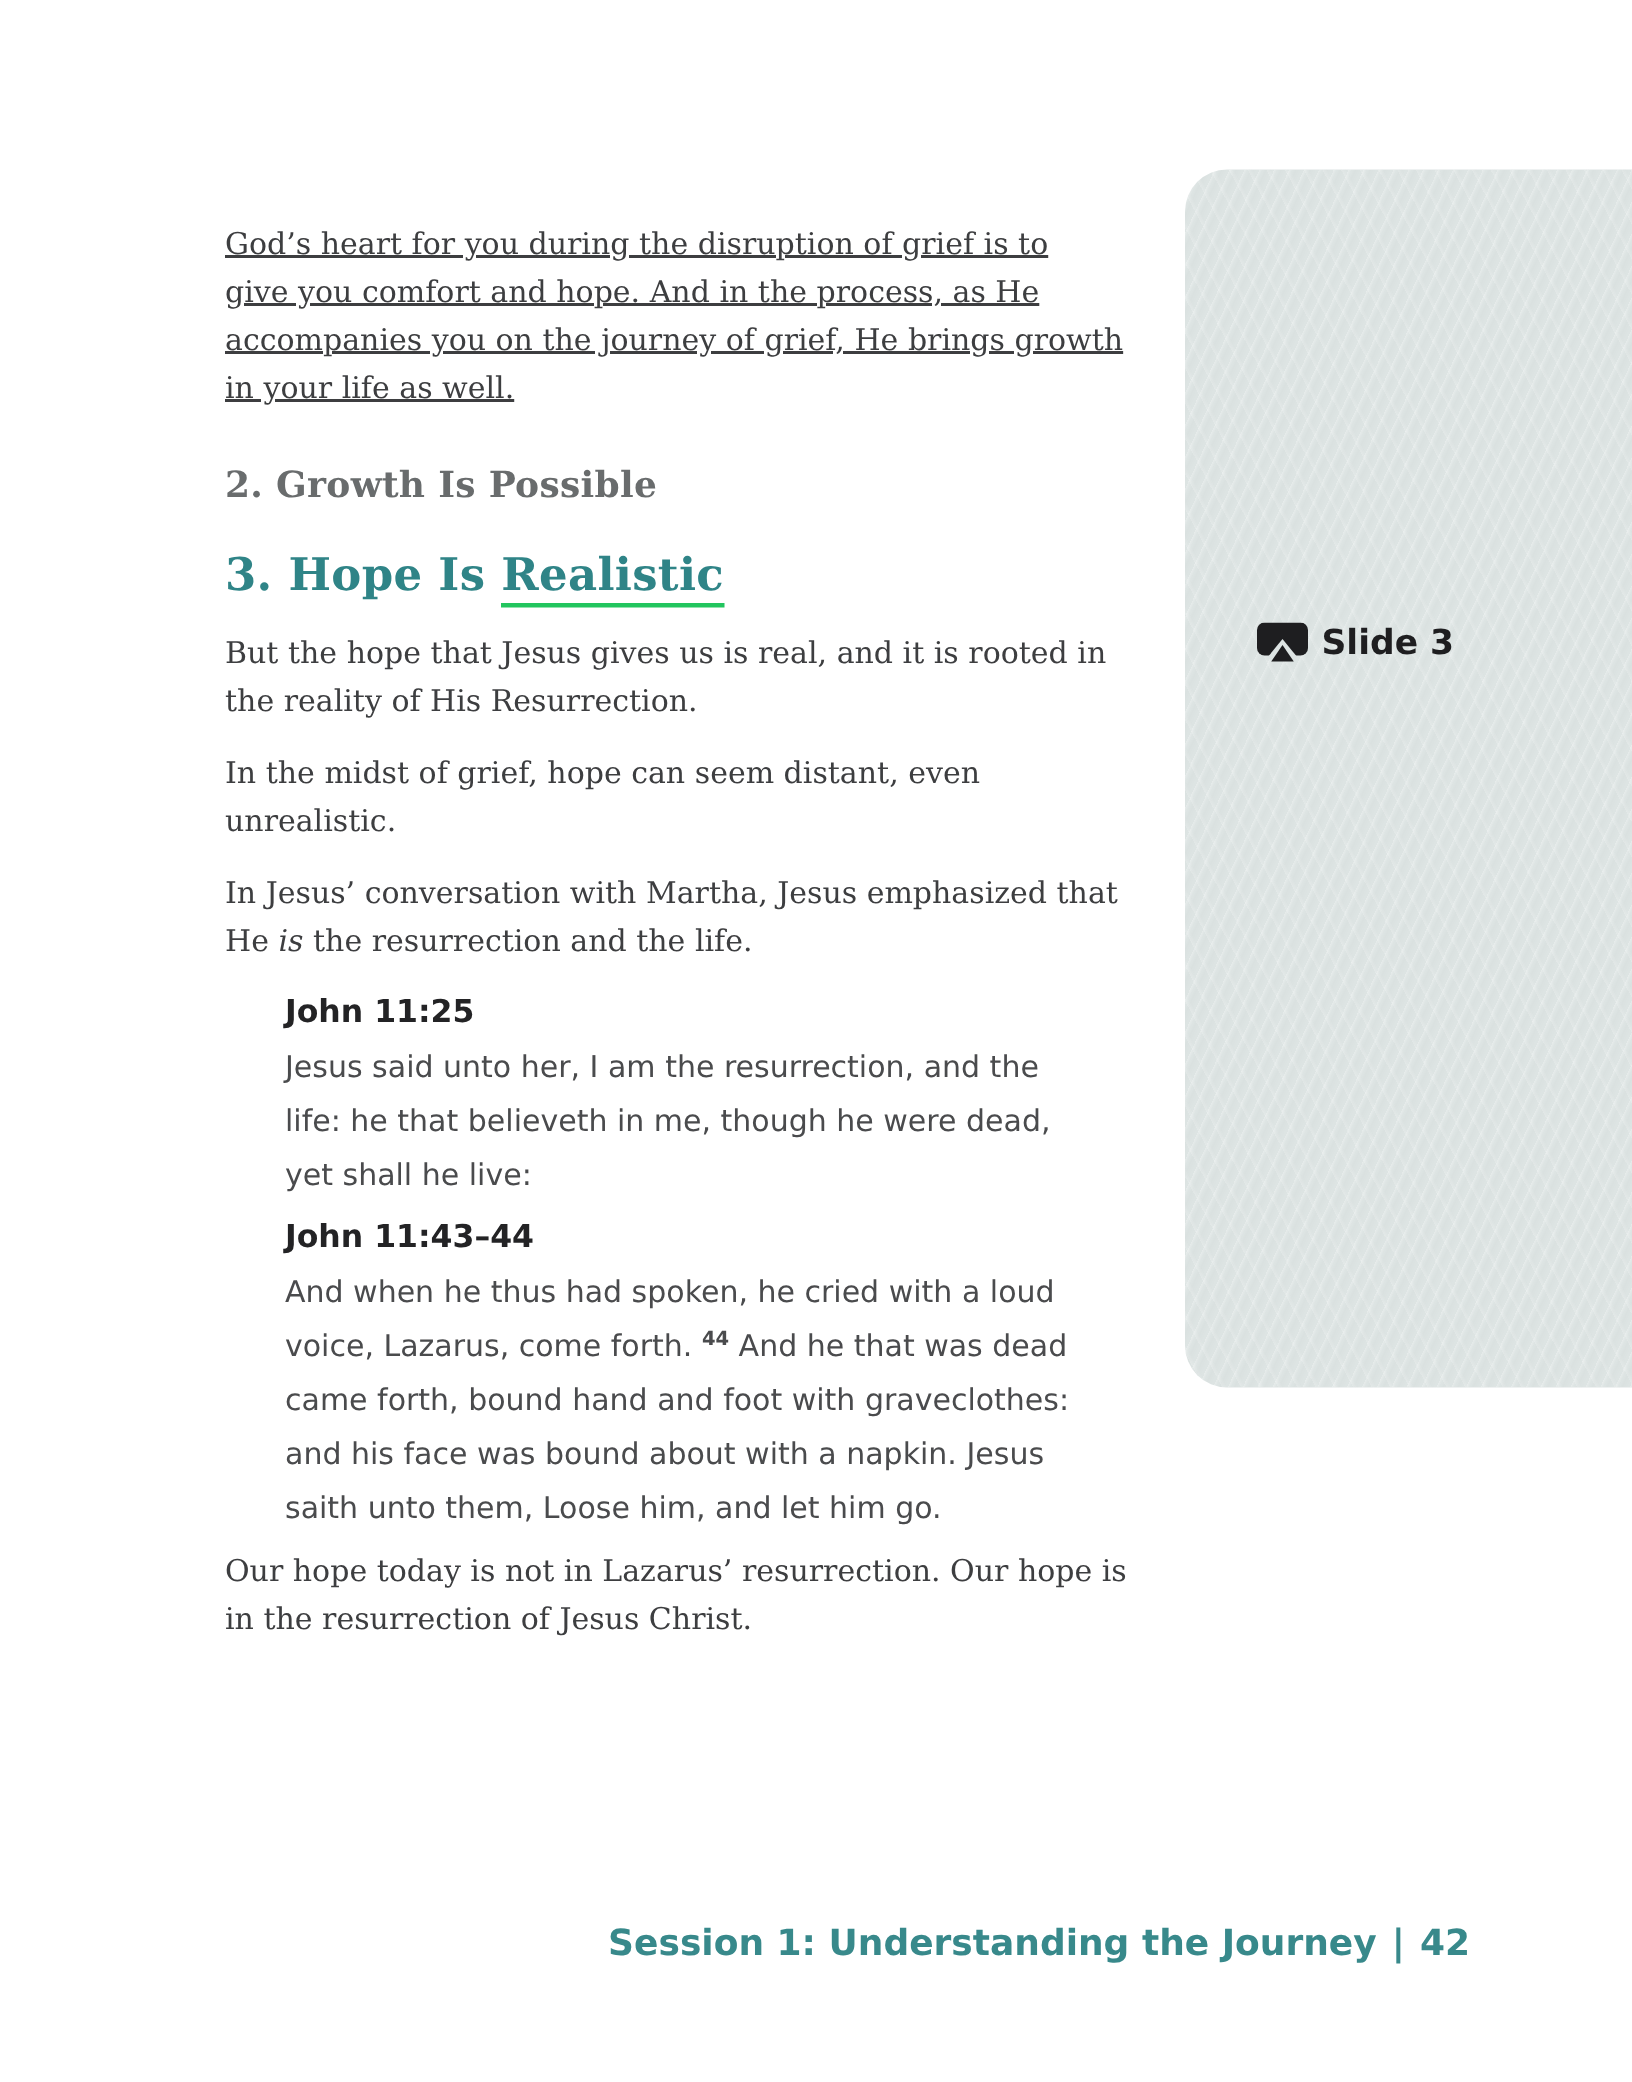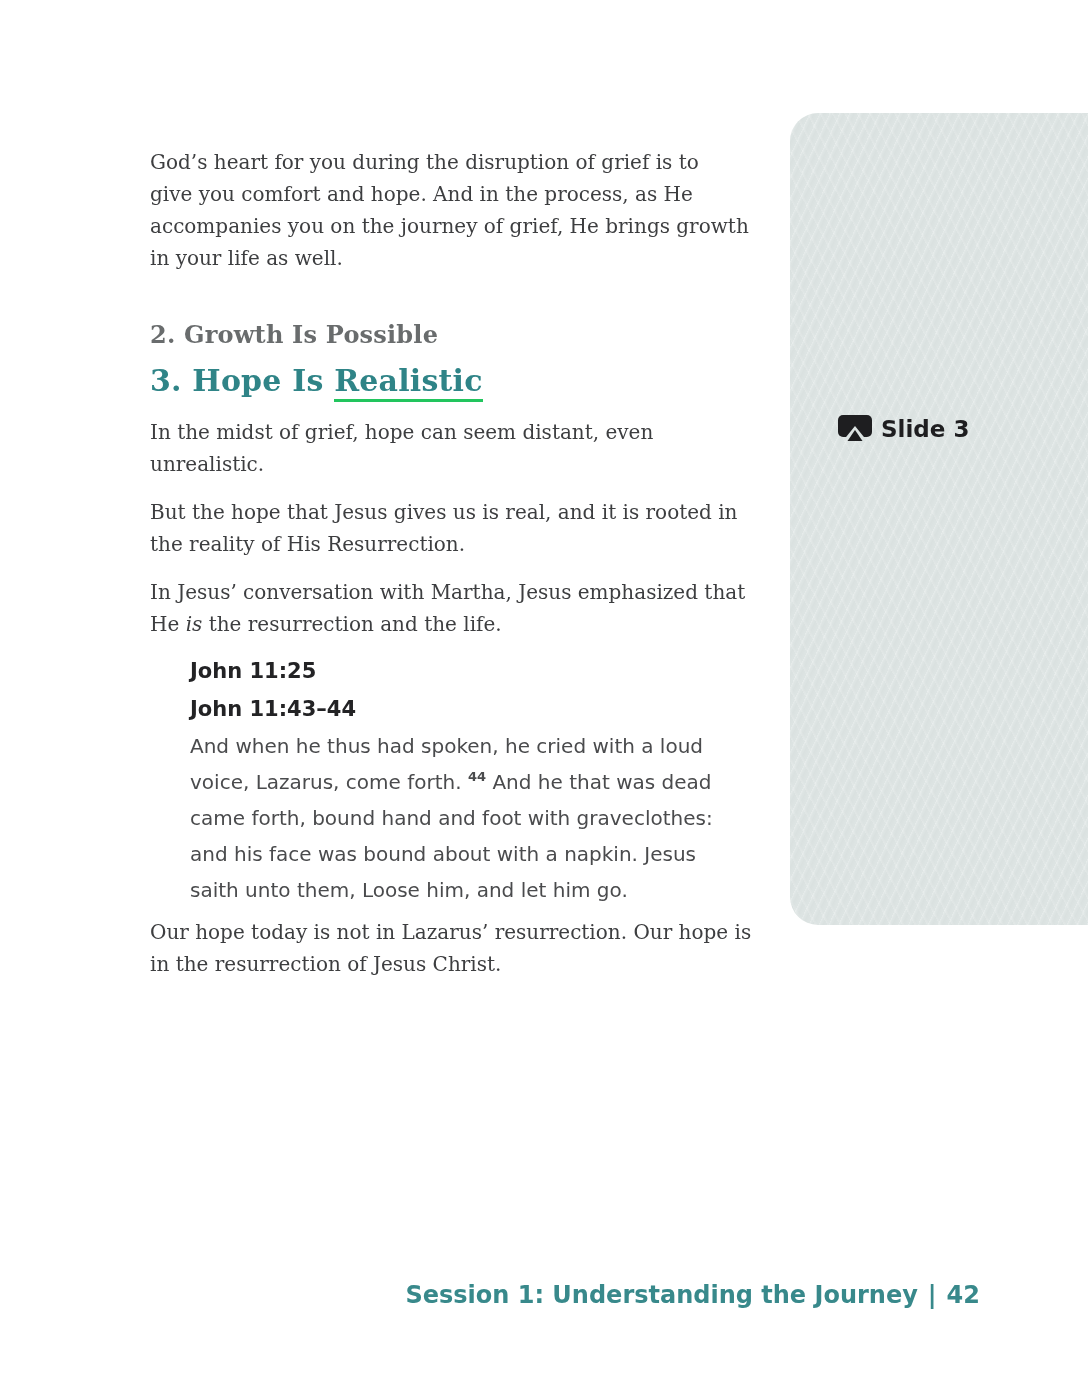--- a/index.html
+++ b/index.html
@@ -59,32 +59,32 @@
   }
   .body-p {
     font-family: "DejaVu Serif", serif;
     font-size: 20px;
     line-height: 32px;
     color: #3d3e40;
     white-space: pre-line;
     margin: 0 0 16px 0;
   }
   .body-p em { font-style: italic; }
-  .p-intro   { margin-bottom: 44px; }
+  .p-intro   { margin-bottom: 32px; text-decoration: underline; }
   .p-conversation { margin-bottom: 16px; }
   .outline-h {
     font-family: "DejaVu Serif", serif;
     font-weight: bold;
     font-size: 24px;
     line-height: 34px;
     color: #696c6d;
     margin: 0 0 12px 0;
     letter-spacing: 0.2px;
   }
-  .outline-h2 { margin-bottom: 8px; }
+  .outline-h2 { margin-bottom: 23px; }
   .h3-heading {
     font-family: "DejaVu Serif", serif;
     font-weight: bold;
     font-size: 30px;
     line-height: 42px;
     color: #2f8487;
     margin: 0 0 14px 0;
     letter-spacing: 0.2px;
   }
   .h3-heading .underlined {
@@ -154,31 +154,34 @@
 
   <p class="body-p p-intro">God’s heart for you during the disruption of grief is to
 give you comfort and hope. And in the process, as He
 accompanies you on the journey of grief, He brings growth
 in your life as well.</p>
 
   <p class="outline-h outline-h2">2. Growth Is Possible</p>
 
   <p class="h3-heading"><span>3. Hope Is </span><span class="underlined">Realistic</span></p>
 
+  <p class="body-p">But the hope that Jesus gives us is real, and it is rooted in
+the reality of His Resurrection.</p>
+
   <p class="body-p">In the midst of grief, hope can seem distant, even
 unrealistic.</p>
-
-  <p class="body-p">But the hope that Jesus gives us is real, and it is rooted in
-the reality of His Resurrection.</p>
 
   <p class="body-p p-conversation"><span>In Jesus’ conversation with Martha, Jesus emphasized that
 He </span><em>is</em><span> the resurrection and the life.</span></p>
 
   <div class="scripture">
     <p class="scripture-ref">John 11:25</p>
+    <p class="scripture-text">Jesus said unto her, I am the resurrection, and the
+life: he that believeth in me, though he were dead,
+yet shall he live:</p>
   </div>
 
 
   <div class="scripture">
     <p class="scripture-ref">John 11:43–44</p>
     <p class="scripture-text"><span>And when he thus had spoken, he cried with a loud
 voice, Lazarus, come forth. </span><sup>44</sup><span> And he that was dead
 came forth, bound hand and foot with graveclothes:
 and his face was bound about with a napkin. Jesus
 saith unto them, Loose him, and let him go.</span></p>

